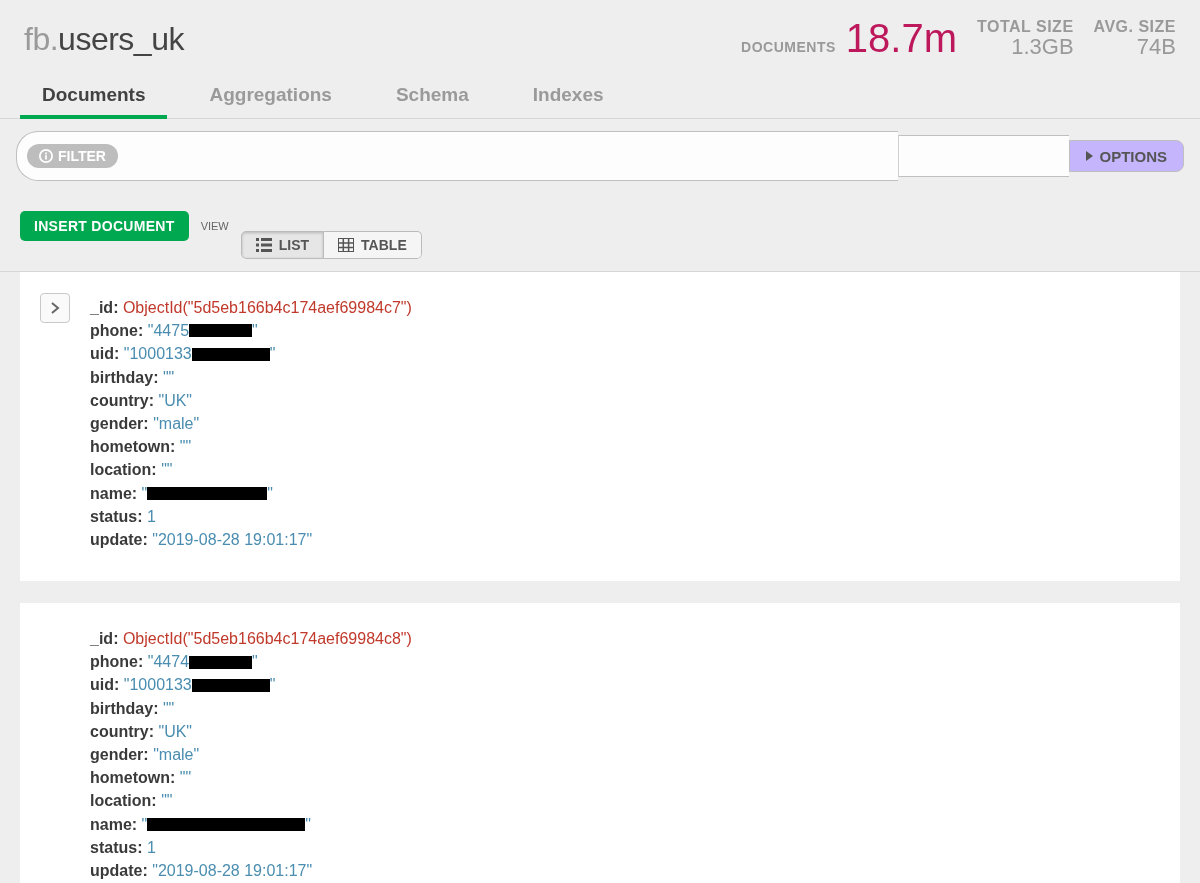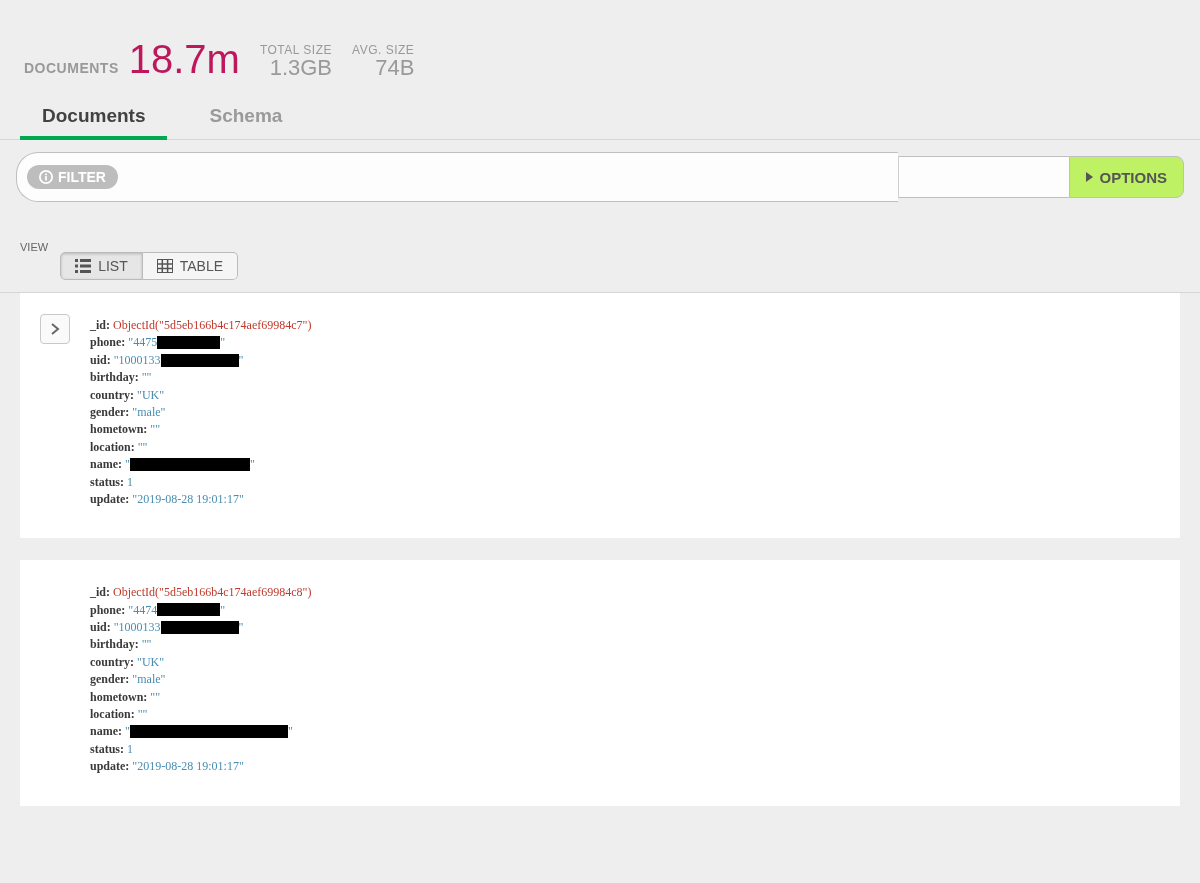--- a/index.html
+++ b/index.html
@@ -30,24 +30,23 @@
   gap: 20px;
   align-items: flex-end;
 }
 .stat {
   display: flex;
   flex-direction: column;
   align-items: flex-end;
   color: #999;
 }
 .stat .label {
-  font-size: 12px;
-  font-weight: 400;
+  font-size: 16px;
+  font-weight: 700;
   letter-spacing: 0.5px;
-  margin-top: 25px;
 }
 .stat .value {
   font-size: 22px;
   font-weight: 400;
   line-height: 1;
 }
 .stat-docs {
   display: flex;
   align-items: baseline;
   gap: 10px;
@@ -132,25 +131,25 @@
   background: #cfcfcf;
 }
 .filter-gap {
   width: 170px;
   height: 42px;
   background: #fdfdfd;
   border-top: 1px solid #bfbfbf;
   border-bottom: 1px solid #bfbfbf;
 }
 .options-btn {
-  height: 42px;
+  height: 32px;
   display: flex;
   align-items: center;
   gap: 6px;
-  background: #bef264;
+  background: #c4b5fd;
   border: 1px solid #bfbfbf;
   border-radius: 0 8px 8px 0;
   padding: 0 16px;
   font-size: 15px;
   font-weight: 600;
   color: #555;
   cursor: pointer;
 }
 .options-btn .caret {
   width: 0; height: 0;
@@ -187,40 +186,40 @@
   overflow: hidden;
 }
 .view-btn {
   display: flex;
   align-items: center;
   gap: 7px;
   background: #f5f5f5;
   border: 1px solid #bbb;
   padding: 5px 14px;
   font-size: 14px;
-  font-weight: 400;
+  font-weight: 700;
   color: #555;
   cursor: pointer;
   margin-top: 38px;
 }
 .view-btn:first-child { border-radius: 5px 0 0 5px; }
 .view-btn:last-child { border-radius: 0 5px 5px 0; border-left: none; }
 .view-btn.active {
   background: #e6e6e6;
   box-shadow: inset 0 1px 3px rgba(0,0,0,0.2);
 }
 .view-btn svg { width: 16px; height: 14px; }
 .docs-area {
   background: #fff;
   margin: 0 20px;
 }
 .doc {
   padding: 24px 20px 30px 20px;
-  font-family: Liberation Serif, serif;
-  font-size: 12px;
+  font-family: Liberation Sans, sans-serif;
+  font-size: 16px;
   line-height: 1.45;
   display: flex;
   gap: 20px;
   align-items: flex-start;
 }
 .doc + .doc {
   border-top: 22px solid #eeeeee;
 }
 .expander {
   width: 30px;
@@ -254,39 +253,44 @@
   height: 13px;
   vertical-align: middle;
   position: relative;
   top: -1px;
 }
 </style>
 </head>
 <body>
 
 <div class="header">
+  <div class="db-title">
+    <span class="faded">fb</span><span class="faded">.</span><span>users_uk</span>
+  </div>
   <div class="stats">
     <div class="stat-docs">
       <span class="label">DOCUMENTS</span>
       <span class="value">18.7m</span>
     </div>
     <div class="stat">
       <span class="label">TOTAL SIZE</span>
       <span class="value">1.3GB</span>
     </div>
     <div class="stat">
       <span class="label">AVG. SIZE</span>
       <span class="value">74B</span>
     </div>
   </div>
 </div>
 
 <div class="tabs">
   <div class="tab active">Documents</div>
+  <div class="tab">Aggregations</div>
   <div class="tab">Schema</div>
+  <div class="tab">Indexes</div>
 </div>
 
 <div class="filter-row">
   <div class="filter-bar">
     <span class="filter-chip">
       <svg viewBox="0 0 16 16">
           <circle cx="8" cy="8" r="7" fill="none" stroke="#fff" stroke-width="2"></circle>
           <rect x="7" y="7" width="2" height="5"></rect>
           <rect x="7" y="4" width="2" height="2"></rect>
         </svg>
@@ -296,20 +300,21 @@
   </div>
   <div class="filter-divider"></div>
   <div class="filter-gap"></div>
   <div class="options-btn">
     <span class="caret"></span>
     <span>OPTIONS</span>
   </div>
 </div>
 
 <div class="toolbar">
+  <button class="insert-btn">INSERT DOCUMENT</button>
   <span class="view-label">VIEW</span>
   <div class="view-toggle">
     <button class="view-btn active">
       <svg viewBox="0 0 16 14">
           <rect y="0" width="3" height="3" fill="#555"></rect>
           <rect x="5" y="0" width="11" height="3" fill="#555"></rect>
           <rect y="5.5" width="3" height="3" fill="#555"></rect>
           <rect x="5" y="5.5" width="11" height="3" fill="#555"></rect>
           <rect y="11" width="3" height="3" fill="#555"></rect>
           <rect x="5" y="11" width="11" height="3" fill="#555"></rect>

